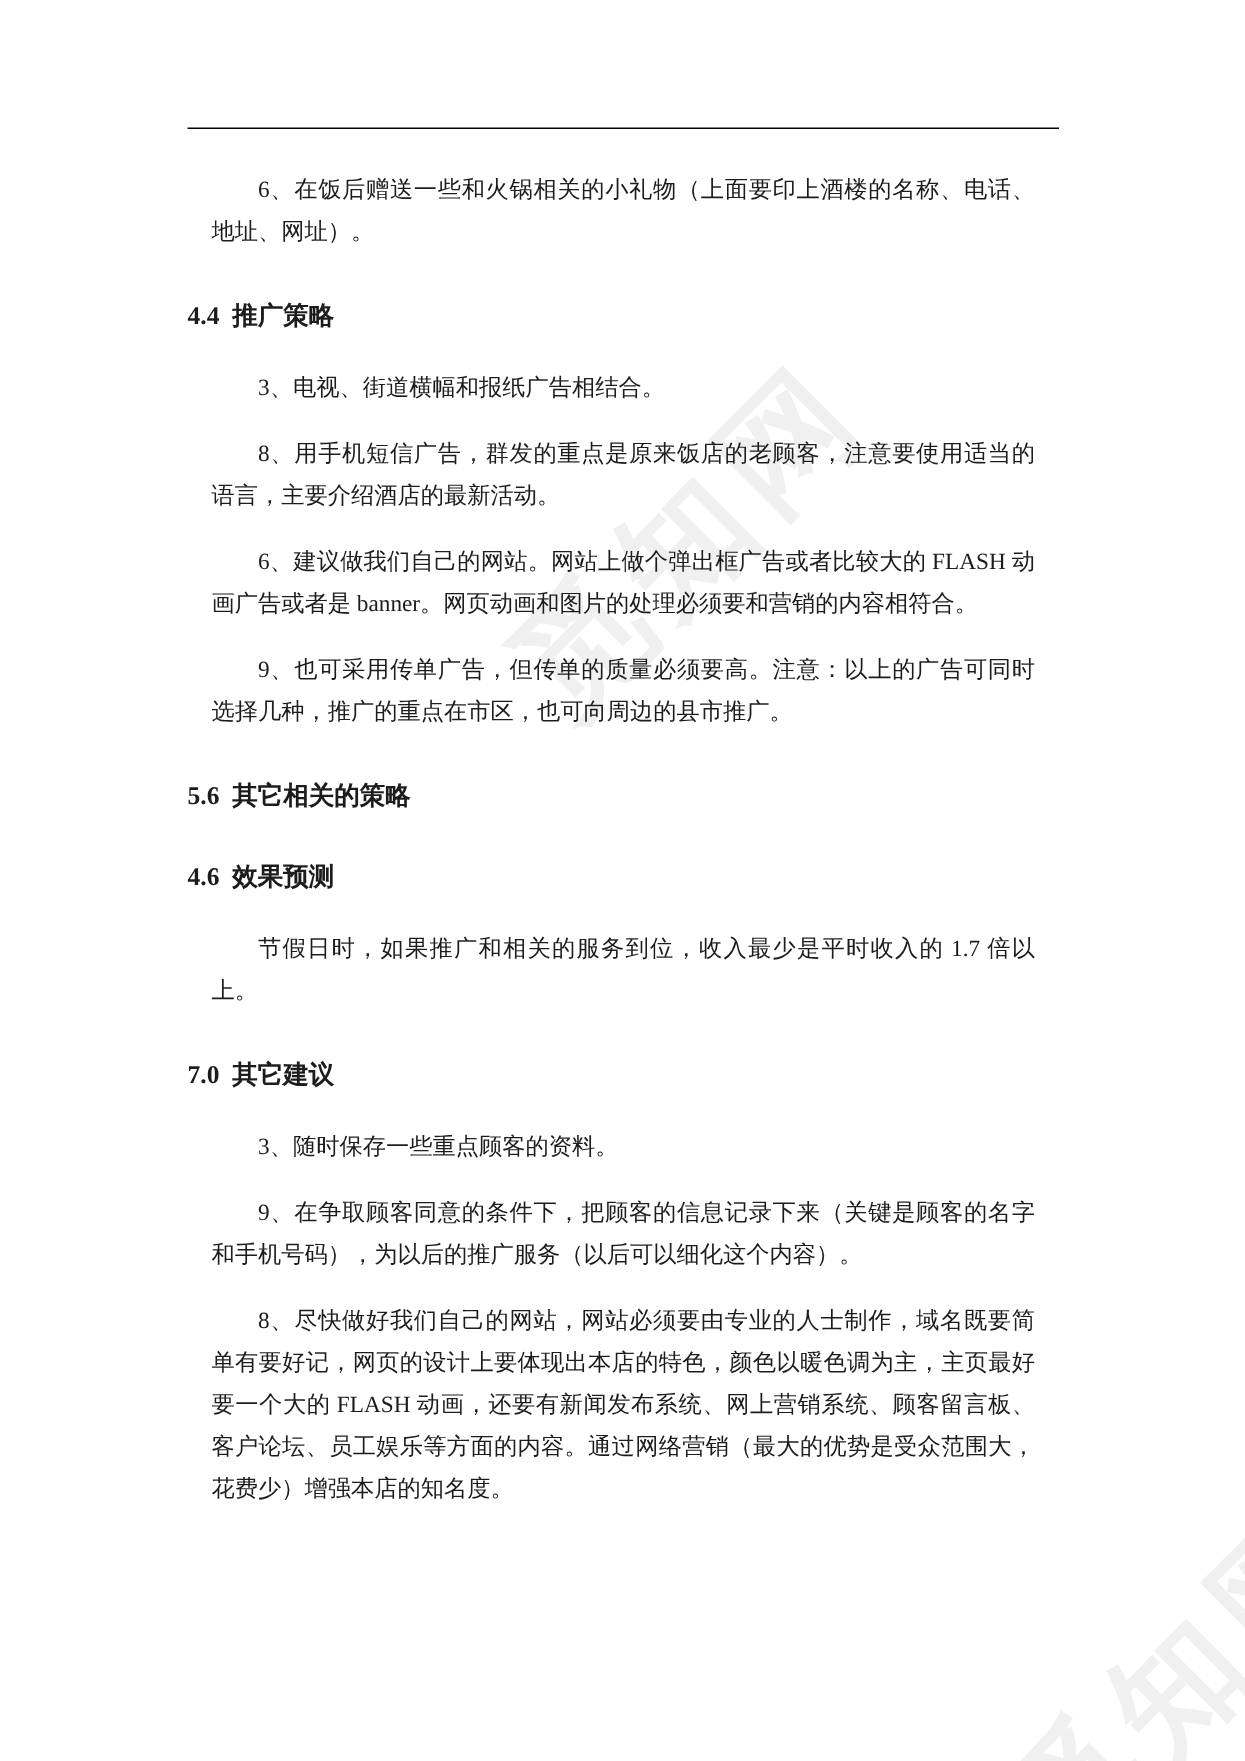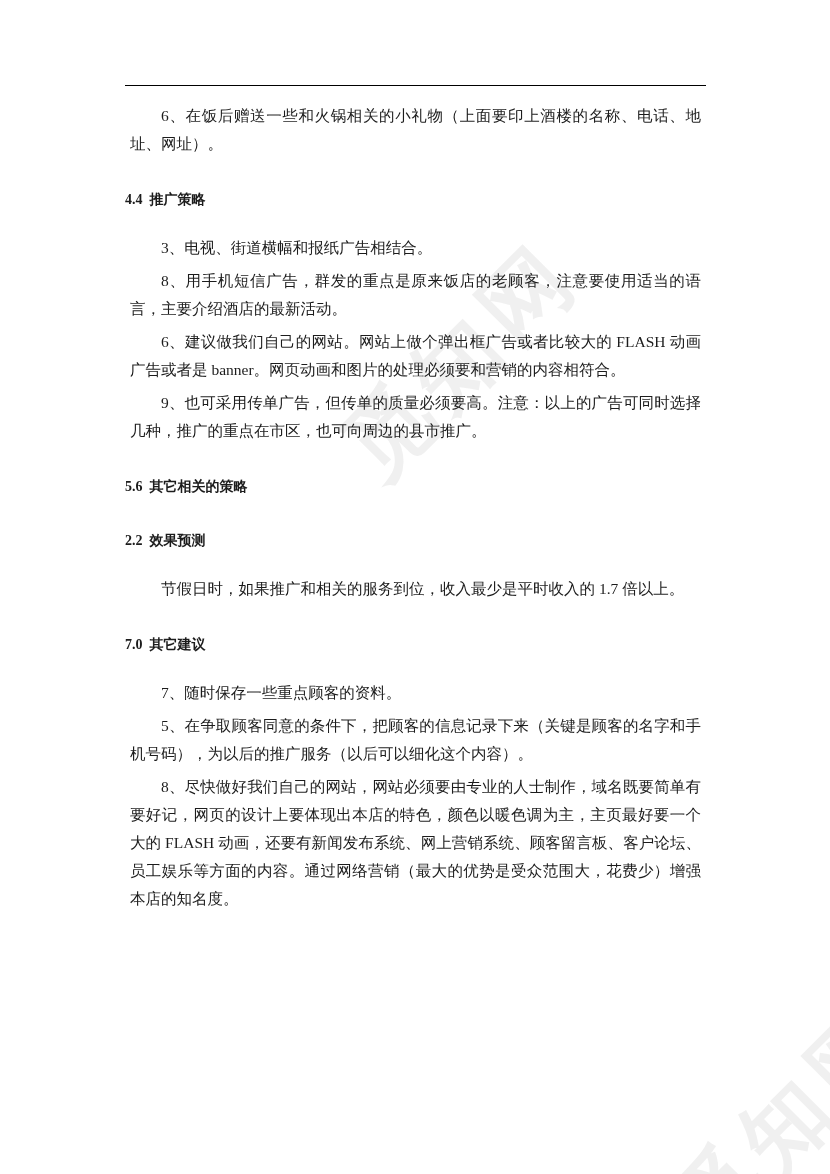--- a/index.html
+++ b/index.html
@@ -26,26 +26,26 @@
   .content {
     position: absolute;
     top: 97px;
     left: 125px;
     width: 581px;
     font-size: 15.5px;
     line-height: 28px;
     text-align: justify;
   }
   .para {
-    margin: 5px;
+    margin: 16px;
     text-indent: 2em;
   }
   .section-heading {
     margin: 30px 0 22px 0;
-    font-size: 14px;
+    font-size: 17px;
     font-weight: bold;
     line-height: 24px;
     white-space: pre-wrap;
     text-align: left;
   }
   .watermark {
     position: absolute;
     color: rgba(150, 150, 150, 0.14);
     font-weight: bold;
     pointer-events: none;
@@ -86,22 +86,22 @@
     <p class="para">6、在饭后赠送一些和火锅相关的小礼物（上面要印上酒楼的名称、电话、地址、网址）。</p>
 
     <h2 class="section-heading">4.4  推广策略</h2>
     <p class="para">3、电视、街道横幅和报纸广告相结合。</p>
     <p class="para">8、用手机短信广告，群发的重点是原来饭店的老顾客，注意要使用适当的语言，主要介绍酒店的最新活动。</p>
     <p class="para">6、建议做我们自己的网站。网站上做个弹出框广告或者比较大的 FLASH 动画广告或者是 banner。网页动画和图片的处理必须要和营销的内容相符合。</p>
     <p class="para">9、也可采用传单广告，但传单的质量必须要高。注意：以上的广告可同时选择几种，推广的重点在市区，也可向周边的县市推广。</p>
 
     <h2 class="section-heading">5.6  其它相关的策略</h2>
 
-    <h2 class="section-heading">2.2  效果预测</h2>
+    <h2 class="section-heading">4.6  效果预测</h2>
     <p class="para">节假日时，如果推广和相关的服务到位，收入最少是平时收入的 1.7 倍以上。</p>
 
     <h2 class="section-heading">7.0  其它建议</h2>
-    <p class="para">7、随时保存一些重点顾客的资料。</p>
-    <p class="para">5、在争取顾客同意的条件下，把顾客的信息记录下来（关键是顾客的名字和手机号码），为以后的推广服务（以后可以细化这个内容）。</p>
+    <p class="para">3、随时保存一些重点顾客的资料。</p>
+    <p class="para">9、在争取顾客同意的条件下，把顾客的信息记录下来（关键是顾客的名字和手机号码），为以后的推广服务（以后可以细化这个内容）。</p>
     <p class="para">8、尽快做好我们自己的网站，网站必须要由专业的人士制作，域名既要简单有要好记，网页的设计上要体现出本店的特色，颜色以暖色调为主，主页最好要一个大的 FLASH 动画，还要有新闻发布系统、网上营销系统、顾客留言板、客户论坛、员工娱乐等方面的内容。通过网络营销（最大的优势是受众范围大，花费少）增强本店的知名度。</p>
 
   </div>
 </div>
 
 </body></html>

